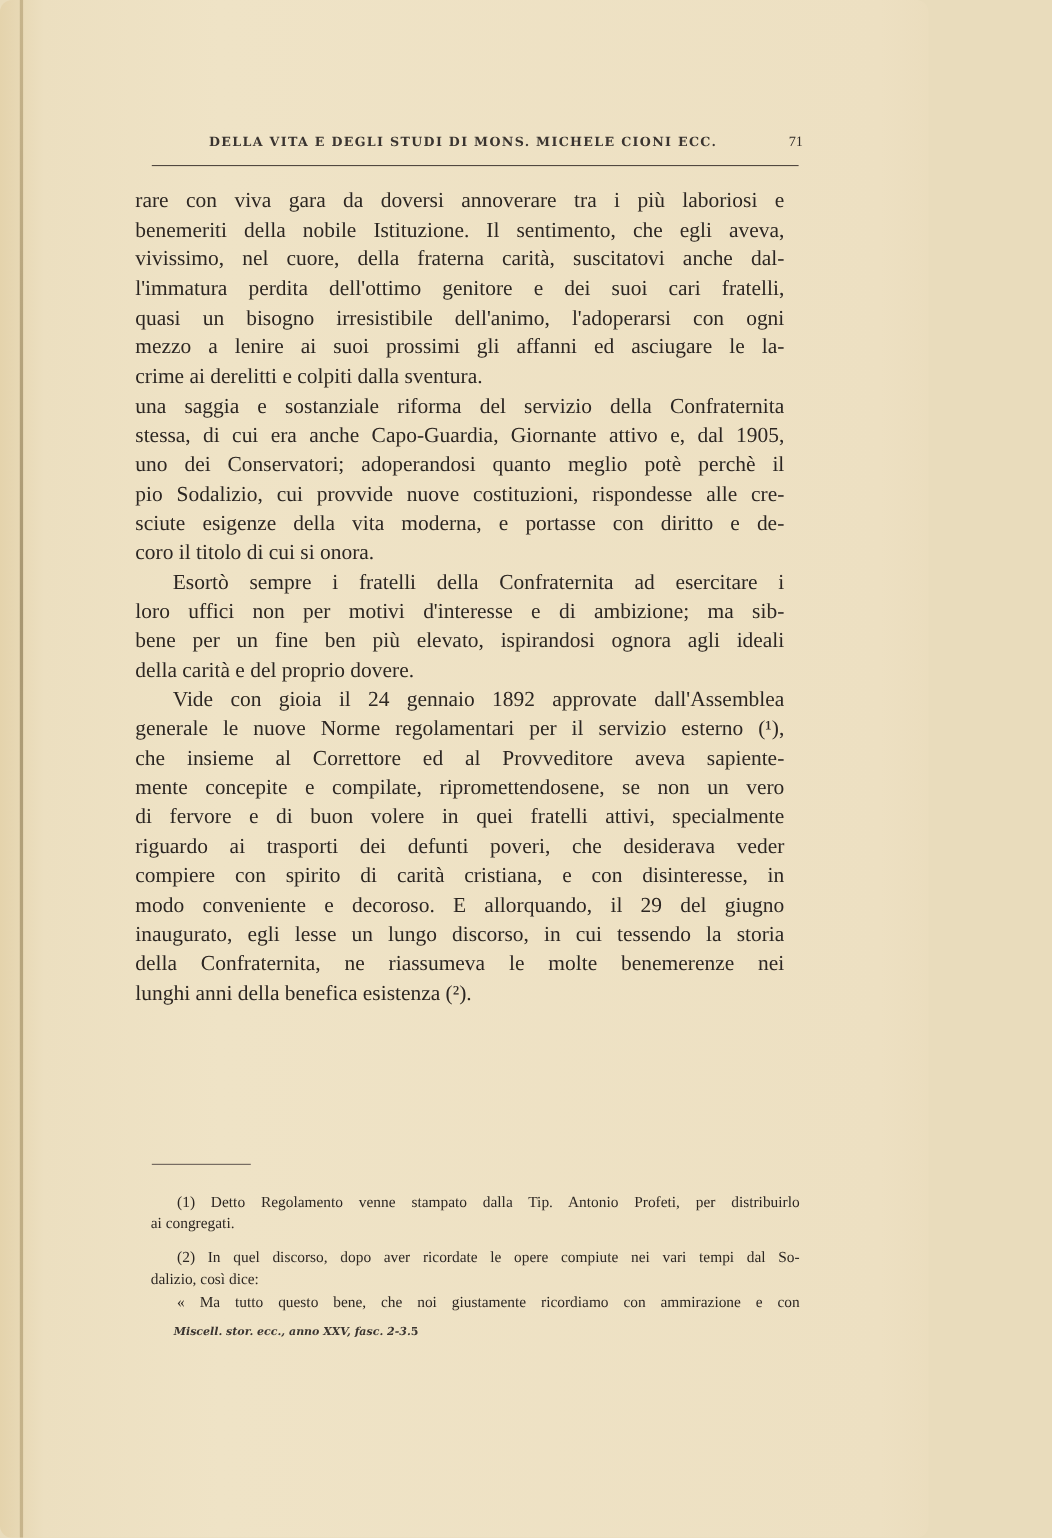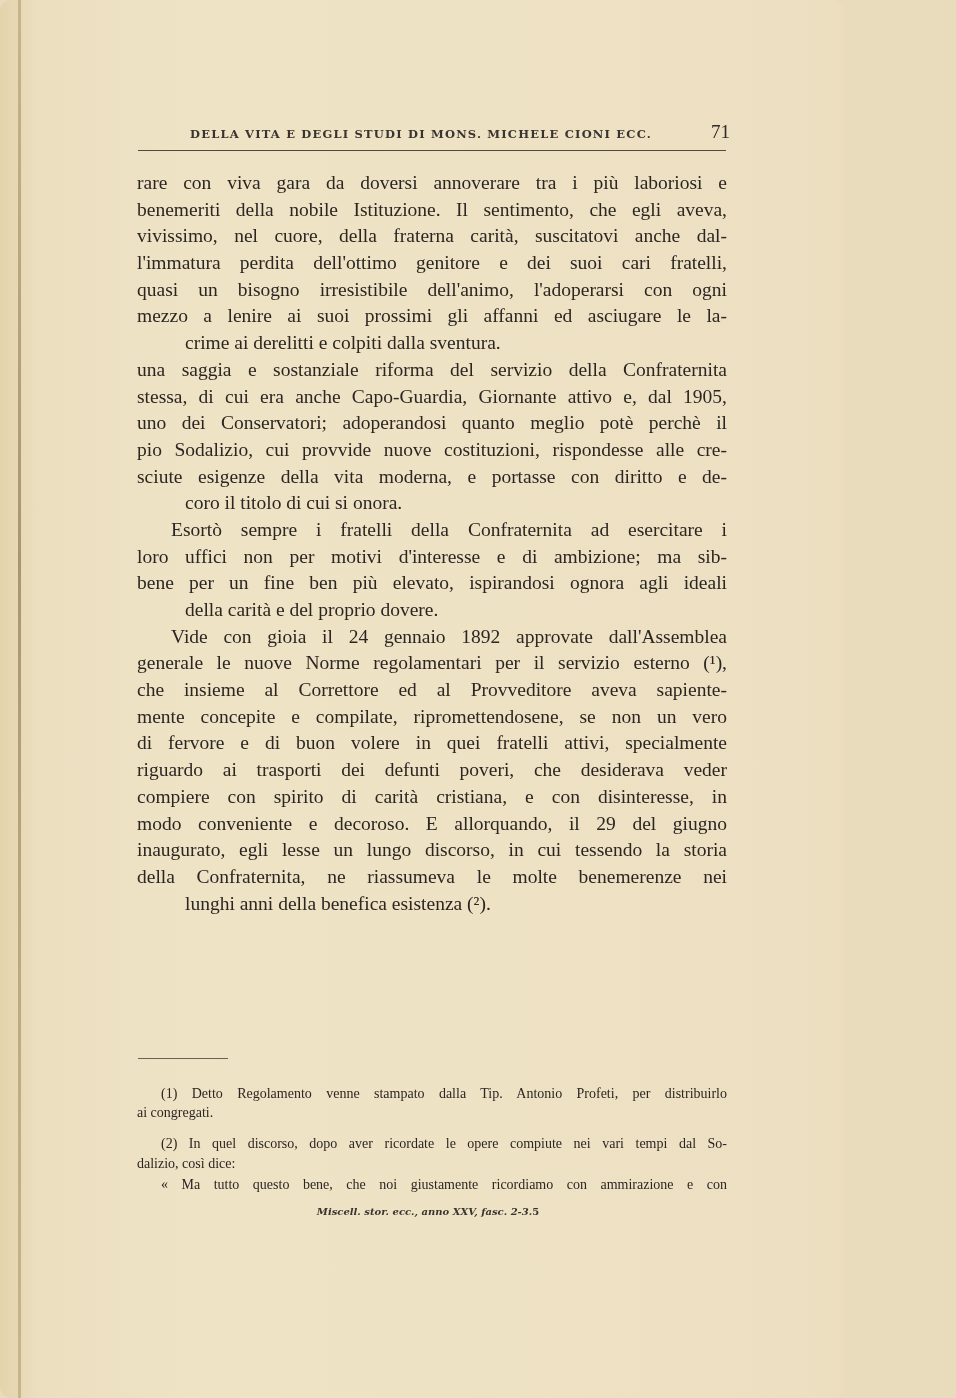--- a/index.html
+++ b/index.html
@@ -21,45 +21,45 @@
     opacity:0.7;
   }
   .running-head {
     position:absolute; left:190px; top:121px; width:540px;
     display:flex; justify-content:space-between; align-items:baseline;
   }
   .running-title {
     font-family:"DejaVu Serif", serif; font-size:11.5px; letter-spacing:1.2px;
     font-weight:bold; color:#3a3430;
   }
-  .page-number { font-family:"Liberation Serif", serif; font-size:19px; color:#2f2a26; }
+  .page-number { font-family:"Liberation Serif", serif; font-size:13px; color:#2f2a26; }
   .head-rule {
     position:absolute; left:138px; top:150px; width:588px; height:1px; background:#514840;
   }
   .body-text {
-    position:absolute; left:137px; top:170px; width:590px;
+    position:absolute; left:123px; top:170px; width:590px;
     font-family:"Liberation Serif", serif; font-size:19.5px; line-height:26.7px;
     color:#2c2622; text-align:justify;
   }
   .line { display:block; height:26.7px; white-space:nowrap; text-align-last:justify; }
-  .line.last { text-align-last:left;margin-left:48px; }
+  .line.last { text-align-last:left; }
   .indent { padding-left:34px; }
   .fn-rule {
     position:absolute; left:138px; top:1058px; width:90px; height:1px; background:#6a6058;
   }
   .footnotes {
     position:absolute; left:137px; top:1084px; width:590px;
     font-family:Liberation Serif, serif; font-size:14px; line-height:19.2px;
     color:#2c2622;
   }
   .fn-line { display:block; white-space:nowrap; text-align:justify; text-align-last:justify; }
   .fn-line.last { text-align-last:left; }
   .signature {
     position:absolute; left:158px; top:1206px; width:540px;
-    display:flex; justify-content:center;
+    display:flex; justify-content:flex-start;
     font-family:"DejaVu Serif", serif; font-size:10px; font-weight:bold; color:#3a3430;
   }
   .sig-title { font-style:italic; }
 </style>
 </head>
 <body>
 
 <div class="page">
   <div class="gutter"></div>
 

